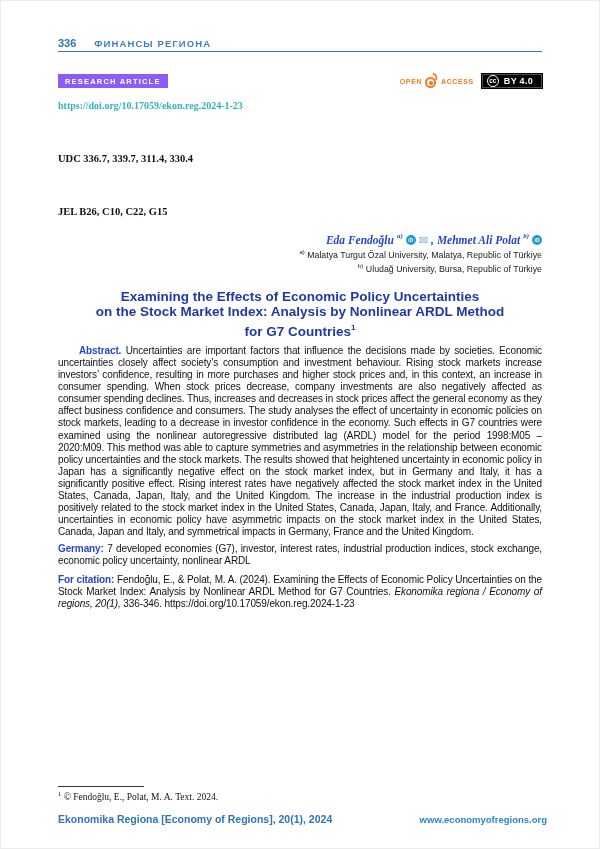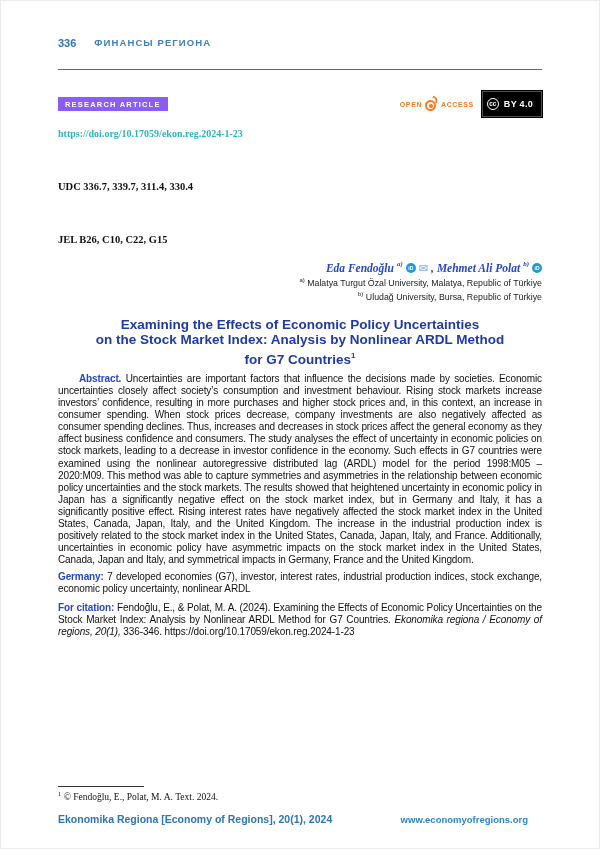--- a/index.html
+++ b/index.html
@@ -11,44 +11,44 @@
     background:#ffffff;
     border:1px solid #ececec;
     font-family:"Liberation Sans", sans-serif;
     color:#1a1a1a;
     overflow:hidden;
   }
   .content { padding:36px 57px 0 57px; }
 
   
   .running-head {
-    display:flex; align-items:flex-start; gap:18px;
+    display:flex; align-items:center; gap:18px;
     border-bottom:1.5px solid #2e75b6;
-    padding-bottom:20px;
+    padding-bottom:2px;
   }
   .page-num { color:#2e75b6; font-weight:bold; font-size:11px; }
   .section-title { color:#3d7fbf; font-size:9.5px; font-weight:bold; letter-spacing:1.1px; }
 
   
   .badge-row { margin-top:21px; display:flex; justify-content:space-between; align-items:center; }
   .ra-badge {
     background:#8b5cf6; color:#fff;
     font-size:7.5px; font-weight:bold; letter-spacing:1.2px;
     padding:3px 7px 2px 7px;
   }
   .right-badges { display:flex; align-items:center; gap:8px; }
   .oa-logo { display:flex; align-items:center; gap:2px; color:#f47b20; font-size:7px; font-weight:bold; letter-spacing:0.6px; }
   .oa-lock { display:inline-block; width:15px; height:16px; position:relative; }
   .oa-lock .ring { position:absolute; left:1px; top:4px; width:11px; height:11px; border:2.6px solid #f47b20; border-radius:50%; }
   .oa-lock .shackle { position:absolute; left:8px; top:0px; width:6px; height:7px; border:2.2px solid #f47b20; border-bottom:none; border-left:none; border-radius:0 6px 0 0; transform:rotate(12deg); }
   .oa-lock .dot { position:absolute; left:5.4px; top:8.2px; width:3.4px; height:3.4px; background:#f47b20; border-radius:50%; }
   .cc-badge {
     background:#000; border:1px solid #4d4d4d; outline:1px solid #000;
     display:flex; align-items:center; gap:5px;
-    padding:2px 8px 2px 4px; height:26px;
+    padding:2px 8px 2px 4px; height:14px;
   }
   .cc-circle {
     width:12px; height:12px; border:1.4px solid #fff; border-radius:50%;
     color:#fff; font-size:6.5px; font-weight:bold;
     display:flex; align-items:center; justify-content:center; line-height:1;
   }
   .cc-text { color:#fff; font-size:9px; font-weight:bold; letter-spacing:0.3px; }
 
   
   .meta { margin-top:6px; font-family:"Liberation Serif", serif; }
@@ -84,21 +84,21 @@
   .kw-para { margin-top:5px; }
   .cit-para { margin-top:6px; }
   .blue-label { color:#2746c8; font-weight:bold; }
   .italic { font-style:italic; }
 
   
   .footnote-block { position:absolute; left:57px; right:57px; bottom:46px; font-family:"Liberation Serif", serif; font-size:9.5px; color:#111; }
   .footnote-rule { width:86px; border-top:1px solid #333; margin-bottom:3px; }
   .fn-sup { font-size:6.5px; vertical-align:super; }
   .page-footer {
-    position:absolute; left:57px; right:71px; bottom:23px;
+    position:absolute; left:57px; right:52px; bottom:23px;
     display:flex; justify-content:space-between; align-items:baseline;
   }
   .footer-left { color:#2e75b6; font-weight:bold; font-size:10.5px; }
   .footer-right { color:#2e86c8; font-weight:bold; font-size:9.5px; text-decoration:none; }
 </style>
 </head>
 <body>
 
 <div class="page">
   <div class="content">

